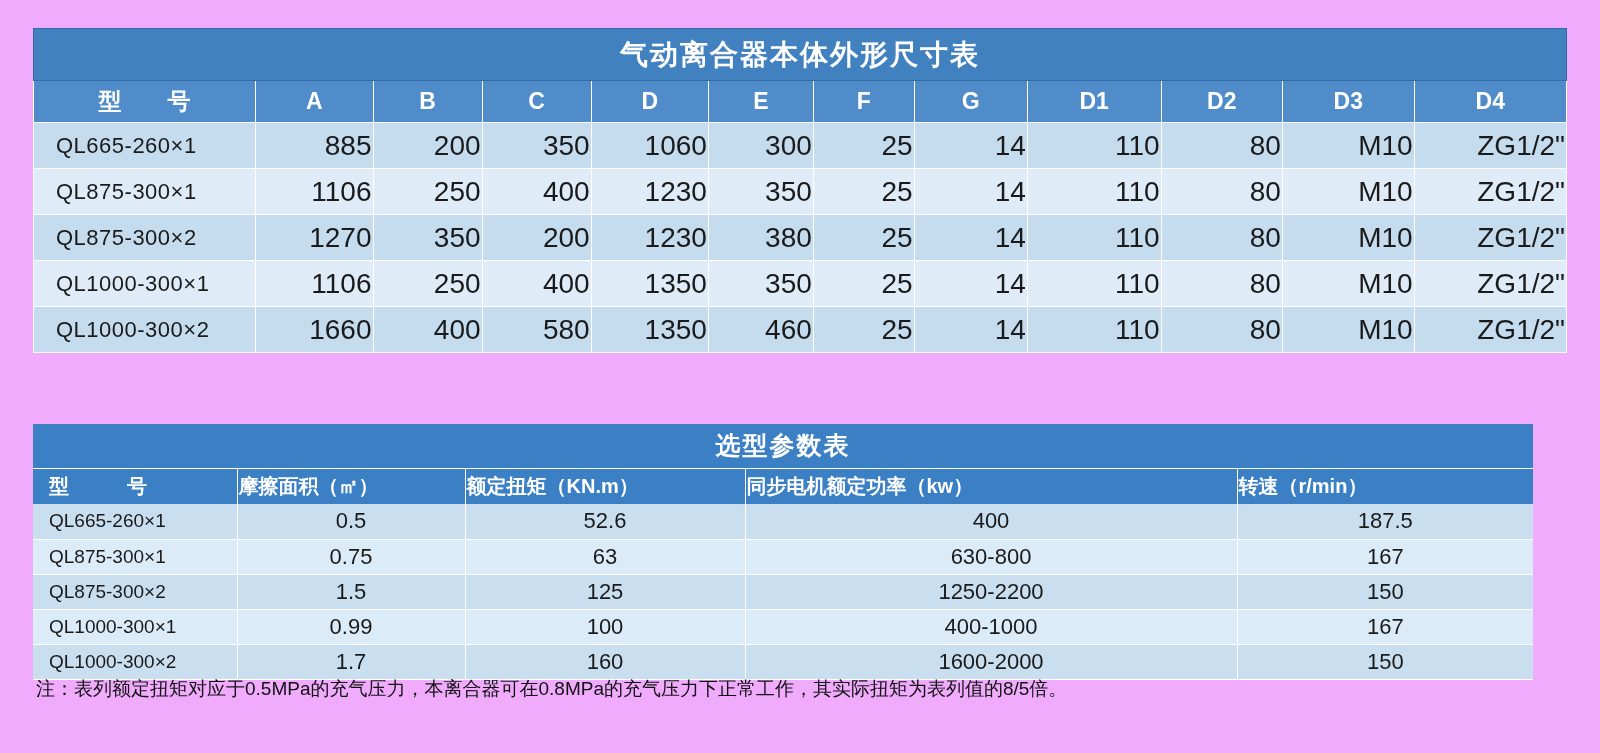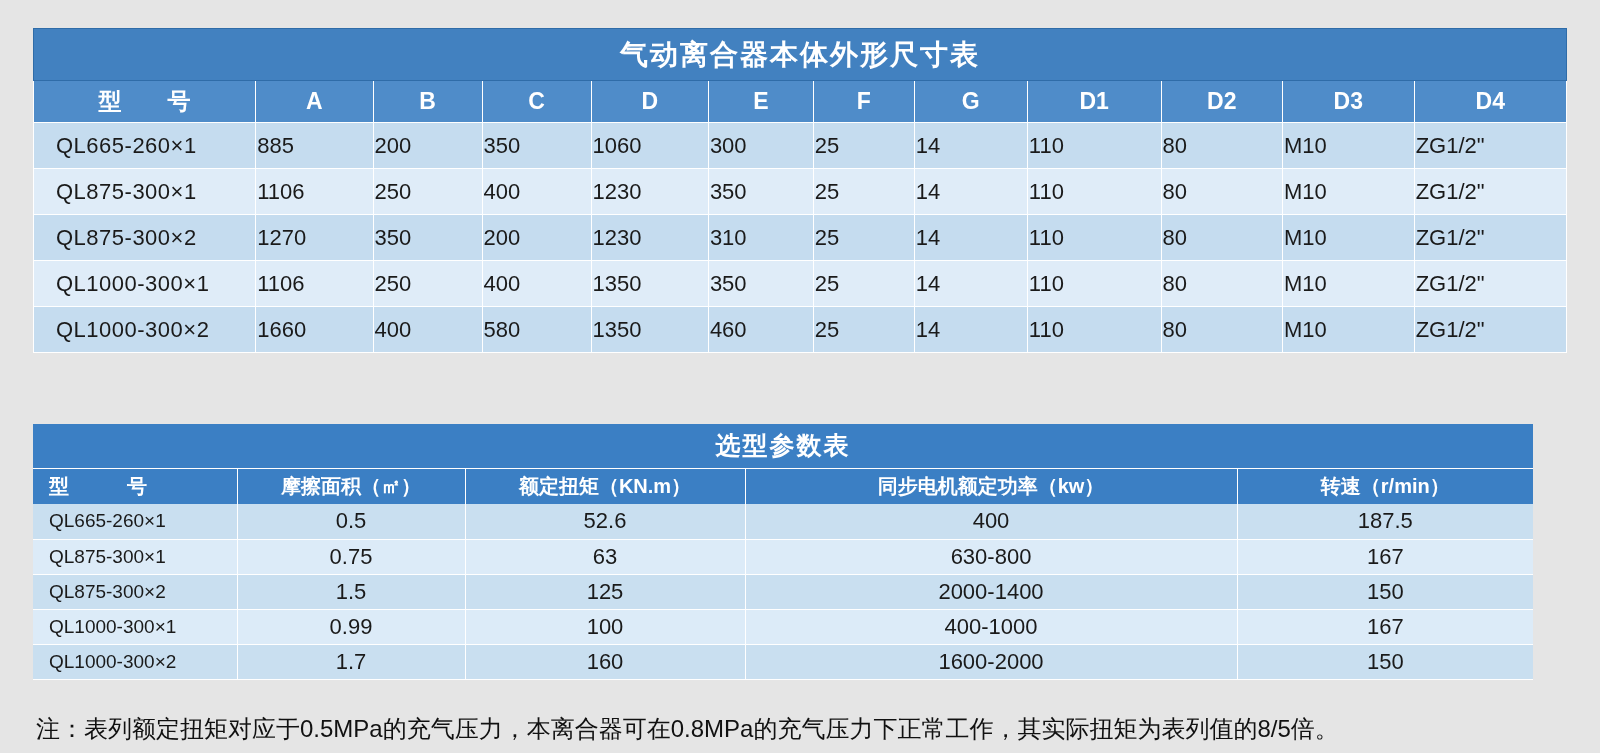--- a/index.html
+++ b/index.html
@@ -8,21 +8,21 @@
     padding: 0;
     width: 1600px;
     height: 753px;
     background: #ffffff;
     font-family: "Liberation Sans", sans-serif;
   }
   .page {
     position: relative;
     width: 1600px;
     height: 753px;
-    background: #e5e5e5;
+    background: #f0abfc;
   }
 
   
   .table1-wrap {
     position: absolute;
     left: 33px;
     top: 28px;
     width: 1534px;
   }
   table {
@@ -51,22 +51,22 @@
   }
   .t1 .hdr td.model-hd {
     letter-spacing: 0;
     padding: 0 14px;
   }
   .t1 .hdr td.model-hd .sp {
     display: inline-block;
     width: 46px;
   }
   .t1 td.cell {
-    font-size: 22px;
-    text-align: left;
+    font-size: 28px;
+    text-align: right;
     height: 46px;
     color: #1a1a1a;
     border: 1px solid #ffffff;
   }
   .t1 tr.r-odd td.cell { background: #c5dcef; }
   .t1 tr.r-even td.cell { background: #dfecf8; }
   .t1 td.model {
     font-size: 22px;
     text-align: left;
     padding-left: 22px;
@@ -88,21 +88,20 @@
     text-align: center;
     height: 44px;
     letter-spacing: 2px;
     border: none;
   }
   .t2 .hdr td {
     background: #3b7fc4;
     color: #ffffff;
     font-size: 20px;
     font-weight: bold;
-    text-align: center;
     height: 36px;
     border-right: 1px solid #ffffff;
     border-top: 1px solid #ffffff;
   }
   .t2 .hdr td:last-child { border-right: none; }
   .t2 .hdr td.model-hd {
     text-align: left;
     padding-left: 16px;
   }
   .t2 .hdr td.model-hd .sp { display: inline-block; width: 58px; }
@@ -119,24 +118,23 @@
   .t2 tr.r-even td.cell { background: #dcebf8; }
   .t2 td.model {
     text-align: left;
     padding-left: 16px;
     font-size: 19px;
   }
   .note {
     position: absolute;
     left: 36px;
     top: 676px;
-    font-size: 24px;
+    font-size: 19px;
     color: #111111;
     white-space: nowrap;
-    margin-top: 37px;
   }
 </style>
 </head>
 <body>
 
 <div class="page">
 
   <div class="table1-wrap">
     <table class="t1">
       <colgroup>
@@ -199,21 +197,21 @@
           <td class="cell">80</td>
           <td class="cell">M10</td>
           <td class="cell">ZG1/2"</td>
         </tr>
         <tr class="r-odd">
           <td class="cell model">QL875-300×2</td>
           <td class="cell">1270</td>
           <td class="cell">350</td>
           <td class="cell">200</td>
           <td class="cell">1230</td>
-          <td class="cell">310</td>
+          <td class="cell">380</td>
           <td class="cell">25</td>
           <td class="cell">14</td>
           <td class="cell">110</td>
           <td class="cell">80</td>
           <td class="cell">M10</td>
           <td class="cell">ZG1/2"</td>
         </tr>
         <tr class="r-even">
           <td class="cell model">QL1000-300×1</td>
           <td class="cell">1106</td>
@@ -278,21 +276,21 @@
           <td class="cell model">QL875-300×1</td>
           <td class="cell">0.75</td>
           <td class="cell">63</td>
           <td class="cell">630-800</td>
           <td class="cell">167</td>
         </tr>
         <tr class="r-odd">
           <td class="cell model">QL875-300×2</td>
           <td class="cell">1.5</td>
           <td class="cell">125</td>
-          <td class="cell">2000-1400</td>
+          <td class="cell">1250-2200</td>
           <td class="cell">150</td>
         </tr>
         <tr class="r-even">
           <td class="cell model">QL1000-300×1</td>
           <td class="cell">0.99</td>
           <td class="cell">100</td>
           <td class="cell">400-1000</td>
           <td class="cell">167</td>
         </tr>
         <tr class="r-odd">

